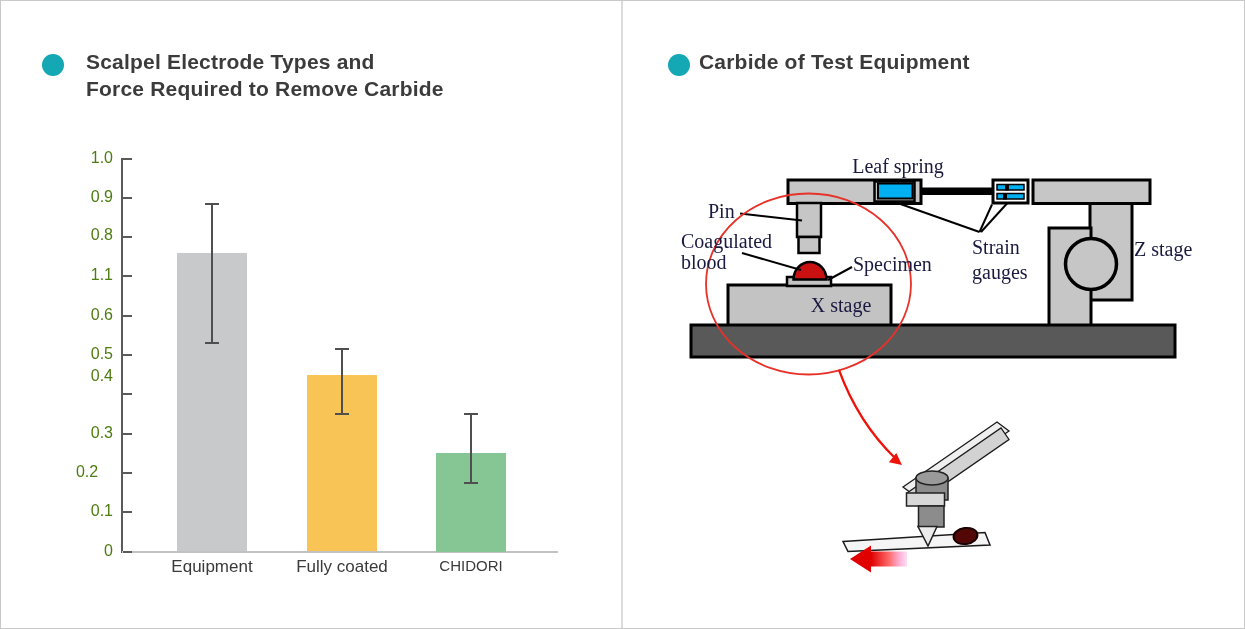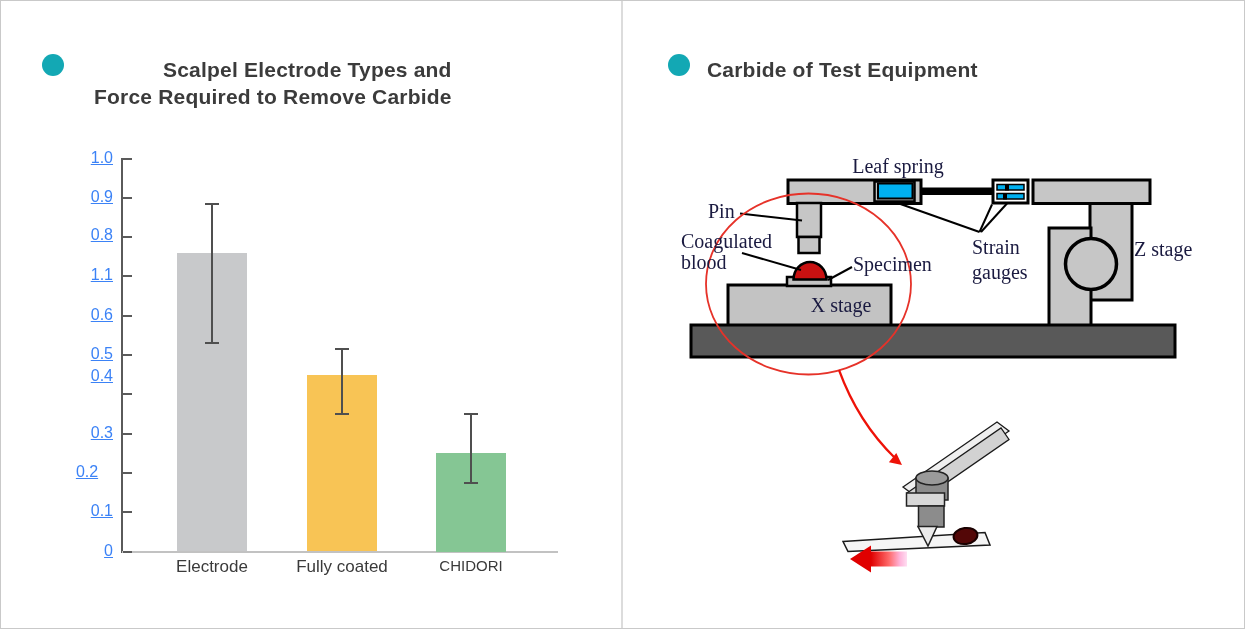--- a/index.html
+++ b/index.html
@@ -4,29 +4,29 @@
 <style>
   html,body{margin:0;padding:0;background:#f3f3f3;}
   .page{
     position:relative;width:1245px;height:629px;background:#ffffff;
     border:1px solid #c9c9c9;box-sizing:border-box;overflow:hidden;
     font-family:"Liberation Sans", sans-serif;
   }
   .divider{position:absolute;left:620px;top:0;width:2px;height:629px;background:#dcdcdc;}
   .bullet{position:absolute;width:22px;height:22px;border-radius:50%;}
   .panel-title{
-    position:absolute;margin:8px;font-size:21px;font-weight:bold;color:#3b3b3b;
-    line-height:27px;letter-spacing:0.2px;text-align:right;
+    position:absolute;margin:0;font-size:21px;font-weight:bold;color:#3b3b3b;
+    line-height:27px;letter-spacing:0.2px;
   }
   .ylabel{position:absolute;left:80px;top:128px;font-size:15px;color:#3a3a3a;}
   
   .axis-v{position:absolute;background:#5a5a5a;}
   .axis-base{position:absolute;background:#c2c2c2;}
   .ytick{position:absolute;background:#5a5a5a;}
-  .ytick-label{position:absolute;width:52px;text-align:right;font-size:16px;color:#3b82f6;text-decoration:underline;}
+  .ytick-label{position:absolute;width:52px;text-align:right;font-size:16px;color:#4d7c0f;}
   .bar{position:absolute;}
   .err{position:absolute;}
   .xlabel{position:absolute;width:130px;text-align:center;font-size:17px;color:#3a3a3a;}
   
   .diagram-svg{position:absolute;left:620px;top:0;width:625px;height:629px;}
   .dlabel{font-family:"Liberation Serif", serif;font-size:20px;fill:#1a1a40;}
 </style>
 </head>
 <body>
 
@@ -63,21 +63,21 @@
       <div class="ytick" style="left: 122px; top: 235.1px; width: 9px; height: 2px;"></div>
       <div class="ytick-label" style="left: 60px; top: 225px;">0.8</div>
       <div class="ytick" style="left: 122px; top: 195.8px; width: 9px; height: 2px;"></div>
       <div class="ytick-label" style="left: 60px; top: 186.8px;">0.9</div>
       <div class="ytick" style="left: 122px; top: 156.5px; width: 9px; height: 2px;"></div>
       <div class="ytick-label" style="left: 60px; top: 147.5px;">1.0</div>
       <div class="bar" style="left: 176px; top: 251.82px; width: 70px; height: 298.68px; background: rgb(200, 201, 203);"></div>
       <div class="err" style="left: 210px; top: 202.695px; width: 2px; height: 139.515px; background: rgb(79, 79, 79);"></div>
       <div class="err" style="left: 204px; top: 201.695px; width: 14px; height: 2px; background: rgb(79, 79, 79);"></div>
       <div class="err" style="left: 204px; top: 341.21px; width: 14px; height: 2px; background: rgb(79, 79, 79);"></div>
-      <div class="xlabel" style="left: 146px; top: 556px;">Electrode</div>
+      <div class="xlabel" style="left: 146px; top: 556px;">Equipment</div>
       <div class="bar" style="left: 306px; top: 373.65px; width: 70px; height: 176.85px; background: rgb(248, 196, 85);"></div>
       <div class="err" style="left: 340px; top: 348.105px; width: 2px; height: 64.845px; background: rgb(79, 79, 79);"></div>
       <div class="err" style="left: 334px; top: 347.105px; width: 14px; height: 2px; background: rgb(79, 79, 79);"></div>
       <div class="err" style="left: 334px; top: 411.95px; width: 14px; height: 2px; background: rgb(79, 79, 79);"></div>
       <div class="xlabel" style="left: 276px; top: 556px;">Fully coated</div>
       <div class="bar" style="left: 435px; top: 452.25px; width: 70px; height: 98.25px; background: rgb(133, 198, 148);"></div>
       <div class="err" style="left: 469px; top: 412.95px; width: 2px; height: 68.775px; background: rgb(79, 79, 79);"></div>
       <div class="err" style="left: 463px; top: 411.95px; width: 14px; height: 2px; background: rgb(79, 79, 79);"></div>
       <div class="err" style="left: 463px; top: 480.725px; width: 14px; height: 2px; background: rgb(79, 79, 79);"></div>
       <div class="xlabel" style="left: 405px; top: 556px; font-size: 15px;">CHIDORI</div>

